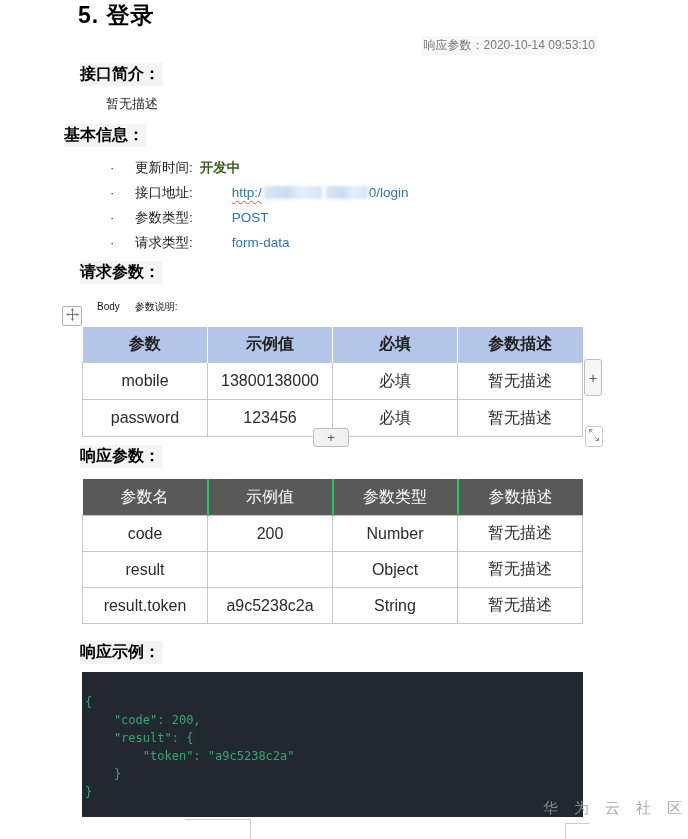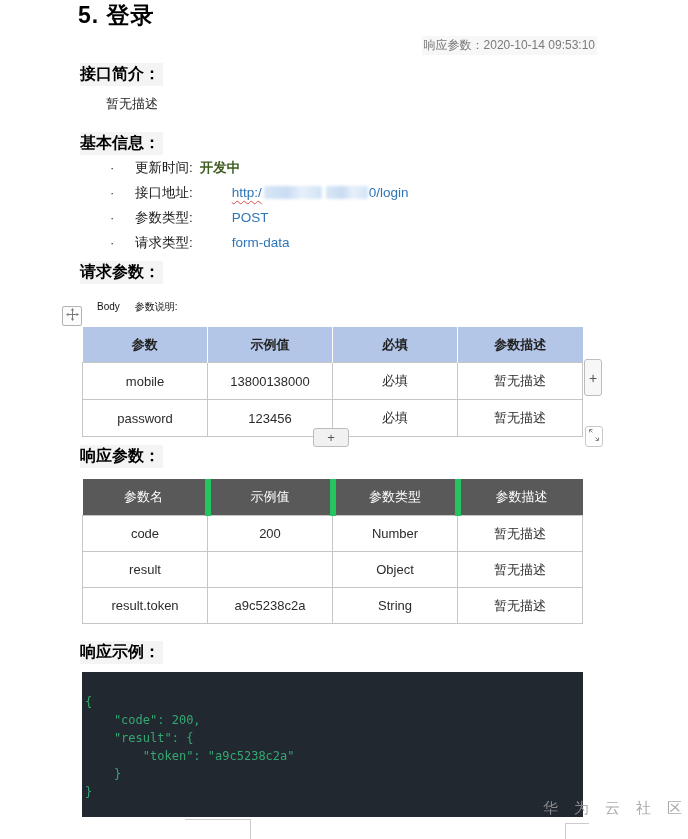--- a/index.html
+++ b/index.html
@@ -4,21 +4,21 @@
 <style>
   html,body{margin:0;padding:0;background:#fff;}
   .page{
     position:relative;width:688px;height:839px;background:#fff;overflow:hidden;
     font-family:"Liberation Sans",sans-serif;color:#1a1a1a;
   }
   .title{position:absolute;left:78px;top:0;font-size:23px;font-weight:bold;letter-spacing:1px;color:#000;}
   .updated{position:absolute;right:91px;top:36px;font-size:12px;color:#7a7a7a;background:#f7f7f7;padding:1px 2px;}
   .sec-heading{position:absolute;font-size:16px;font-weight:bold;color:#000;background:#f4f4f4;padding:1px 3px 1px 0;}
   .h-intro{left:80px;top:63px;}
-  .h-basic{left:80px;top:124px;margin-top:8px;}
+  .h-basic{left:64px;top:124px;}
   .h-request{left:80px;top:261px;}
   .h-response{left:80px;top:445px;}
   .h-example{left:80px;top:641px;}
   .intro-text{position:absolute;left:106px;top:95px;font-size:13px;color:#222;}
   .basic-list{position:absolute;left:110px;top:155px;list-style:none;margin:0;padding:0;}
   .basic-list li{height:25px;font-size:13.5px;display:flex;align-items:center;}
   .bullet{width:25px;color:#333;font-size:13px;}
   .info-label{color:#222;}
   .info-value{margin-left:7px;}
   .status-value{font-weight:bold;color:var(--status,#3e5c22);}
@@ -27,25 +27,25 @@
   .blur-patch{display:inline-block;height:13px;border-radius:2px;vertical-align:-2px;margin:0 2px;
     background:linear-gradient(90deg,#d8e6f6,#c9dcf2 40%,#e7f0fb 65%,#d2e3f5);filter:blur(1.4px);}
   .bp1{width:58px;}  .bp2{width:42px;margin-right:1px;}
   .move-handle{position:absolute;left:62px;top:306px;width:20px;height:20px;border:1px solid #b3b3b3;
     border-radius:2px;background:#fbfbfb;box-sizing:border-box;display:flex;align-items:center;justify-content:center;cursor:move;}
   .body-line{position:absolute;left:97px;top:300px;font-size:10px;color:#111;}
   .body-note{margin-left:15px;}
   table{border-collapse:collapse;table-layout:fixed;position:absolute;left:82px;width:501px;background:#fff;}
   .t-request{top:327px;}
   .t-response{top:479px;}
-  th,td{text-align:center;font-size:13px;overflow:hidden;white-space:nowrap;}
+  th,td{text-align:center;font-size:16px;overflow:hidden;white-space:nowrap;}
   .t-request th{height:33px;background:var(--req-head,#b4c6e7);color:#1f1f1f;font-weight:bold;border-right:1px solid #fdfdfd;}
   .t-request th:last-child{border-right:none;}
   .t-request td{height:34px;border:1px solid #c6c6c6;color:#2b2b2b;}
-  .t-response th{height:34px;background:var(--res-head,#595959);color:#fff;font-weight:400;border-right:6px solid #22c55e;}
+  .t-response th{height:34px;background:var(--res-head,#595959);color:#fff;font-weight:400;border-right:2px solid #22c55e;}
   .t-response th:last-child{border-right:none;}
   .t-response td{height:33px;border:1px solid #c6c6c6;color:#2b2b2b;}
   .btn{position:absolute;box-sizing:border-box;border:1px solid #bcbcbc;border-radius:3px;background:#f7f7f7;
     color:#555;display:flex;align-items:center;justify-content:center;cursor:pointer;font-family:"Liberation Sans",sans-serif;}
   .btn-add-side{left:584px;top:359px;width:18px;height:37px;font-size:14px;}
   .btn-add-bottom{left:313px;top:428px;width:36px;height:19px;font-size:13px;background:#f1f1f1;}
   .btn-resize{left:585px;top:426px;width:18px;height:21px;background:#fff;border-color:#c9c9c9;}
   .code-block{position:absolute;left:82px;top:672px;width:501px;height:145px;background:var(--code-bg,#222830);box-sizing:border-box;}
   .code-block pre{margin:0;padding:21px 6px 0 3px;font-family:"DejaVu Sans Mono",monospace;
     font-size:12px;line-height:18px;color:var(--code-text,#35a871);}

